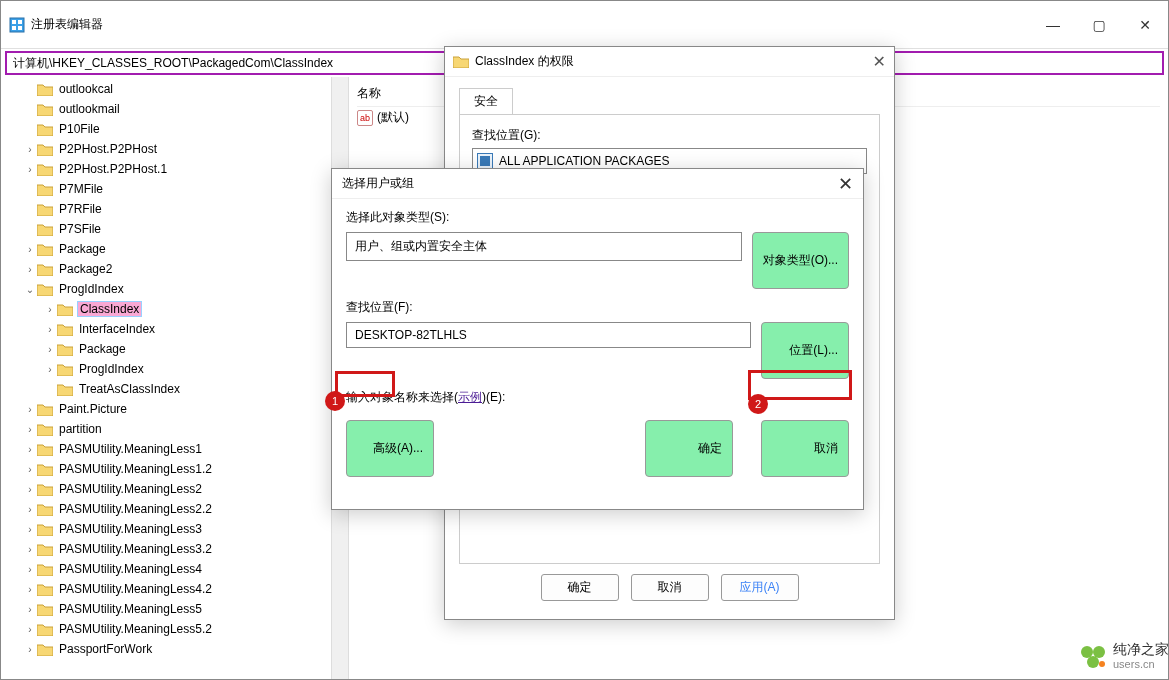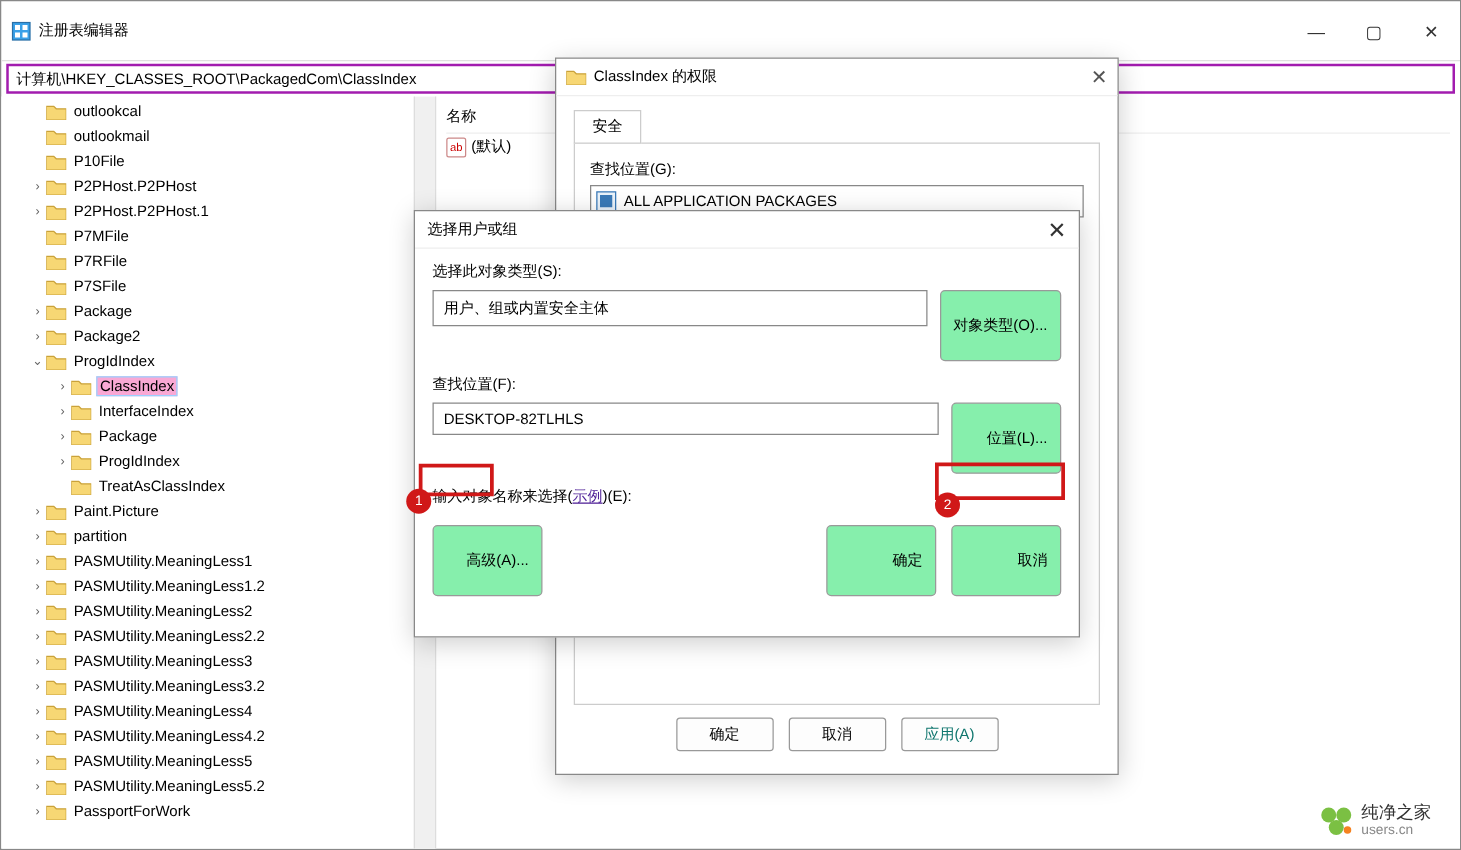--- a/index.html
+++ b/index.html
@@ -46,44 +46,44 @@
 .dlg-perm .dlg-titlebar .title { flex: 1; font-size: 12px; }
 .dlg-perm .dlg-titlebar .close { font-size: 16px; color: #555; }
 .tabhost { padding: 10px 14px 0 14px; }
 .tab { display: inline-block; padding: 4px 14px; font-size: 12px; border: 1px solid #ccc; background: #fff; position: relative; top: 1px; }
 .tabpage { border: 1px solid #ccc; padding: 12px; height: 450px; }
 .grouplist-label { font-size: 12px; margin-bottom: 4px; }
 .grouplist { border: 1px solid #888; height: 26px; padding: 4px; display:flex; align-items:center; font-size:12px;}
 .grouplist .pkg-icon{width:16px;height:16px;margin-right:6px;display:flex;align-items:center;justify-content:center;border:1px solid #3a7ab8;background:#eaf3fb;}
 .dlg-perm .btnrow { display: flex; justify-content: center; gap: 12px; padding: 10px 0; }
 .dlg-perm .btn { min-width: 78px; padding: 4px 12px; font-size: 12px; border: 1px solid #999; background: #fdfdfd; border-radius: 3px; text-align: center; }
-.btn.disabled { color: #0f766e; }
+.btn.disabled { color: #3b82f6; }
 .dlg-select { top: 168px; left: 331px; width: 533px; height: 342px; z-index: 10; }
 .dlg-select .dlg-titlebar { height: 30px; display: flex; align-items: center; padding: 0 10px; border-bottom: 1px solid #eee; }
 .dlg-select .dlg-titlebar .title { flex: 1; font-size: 12px; }
 .dlg-select .dlg-titlebar .close { font-size: 18px; color: #333; }
 .dlg-select .body { padding: 10px 14px; font-size: 12px; }
 .dlg-select .row { margin-bottom: 6px; }
 .dlg-select .field { border: 1px solid #888; padding: 5px 8px; font-size: 12px; background: #fff; }
 .dlg-select .field-row { display: flex; align-items: flex-start; gap: 10px; }
 .dlg-select .field-row .field { flex: 1; }
 .dlg-select .btn { min-width: 88px; padding: 19px 10px; font-size: 12px; border: 1px solid #999; background: #86efac; border-radius: 4px; text-align: right; }
 .dlg-select .textarea { flex: 1; border: 1px solid #888; height: 84px; padding: 4px 6px; font-size: 12px; background: #fff; }
-.dlg-select .footer { display: flex; gap: 12px; justify-content: flex-end; margin-top: 14px; }
+.dlg-select .footer { display: flex; gap: 28px; justify-content: flex-end; margin-top: 14px; }
 .dlg-select .footer .left { margin-right: auto; }
 .link { color: #4c1d95; text-decoration: underline; }
 
 .annot { position: absolute; pointer-events: none; z-index: 20; }
 .annot-box1 { border: 3px solid #d01818; top: 371px; left: 335px; width: 60px; height: 26px; }
 .annot-box2 { border: 3px solid #d01818; top: 370px; left: 748px; width: 104px; height: 30px; }
 .annot-badge { width: 20px; height: 20px; border-radius: 50%; background: #d01818; color: #fff; font-size: 11px; display: flex; align-items: center; justify-content: center; }
 .annot-b1 { top: 391px; left: 325px; }
 .annot-b2 { top: 394px; left: 748px; }
 
-.watermark { position: absolute; right: 24px; bottom: 10px; display: flex; align-items: center; font-size: 14px; color: #333; z-index:30;justify-content:space-between;}
+.watermark { position: absolute; right: 0; bottom: 10px; display: flex; align-items: center; font-size: 14px; color: #333; z-index:30;justify-content:space-between;}
 .watermark .logo { width: 28px; height: 28px; margin-right: 6px; }
 .watermark .txt { display: flex; flex-direction: column; line-height: 1.1; }
 .watermark .txt .domain { font-size: 11px; color: #888; }
 </style>
 </head>
 <body>
 
 <div class="window-main">
   <div class="titlebar">
     <span class="icon">

